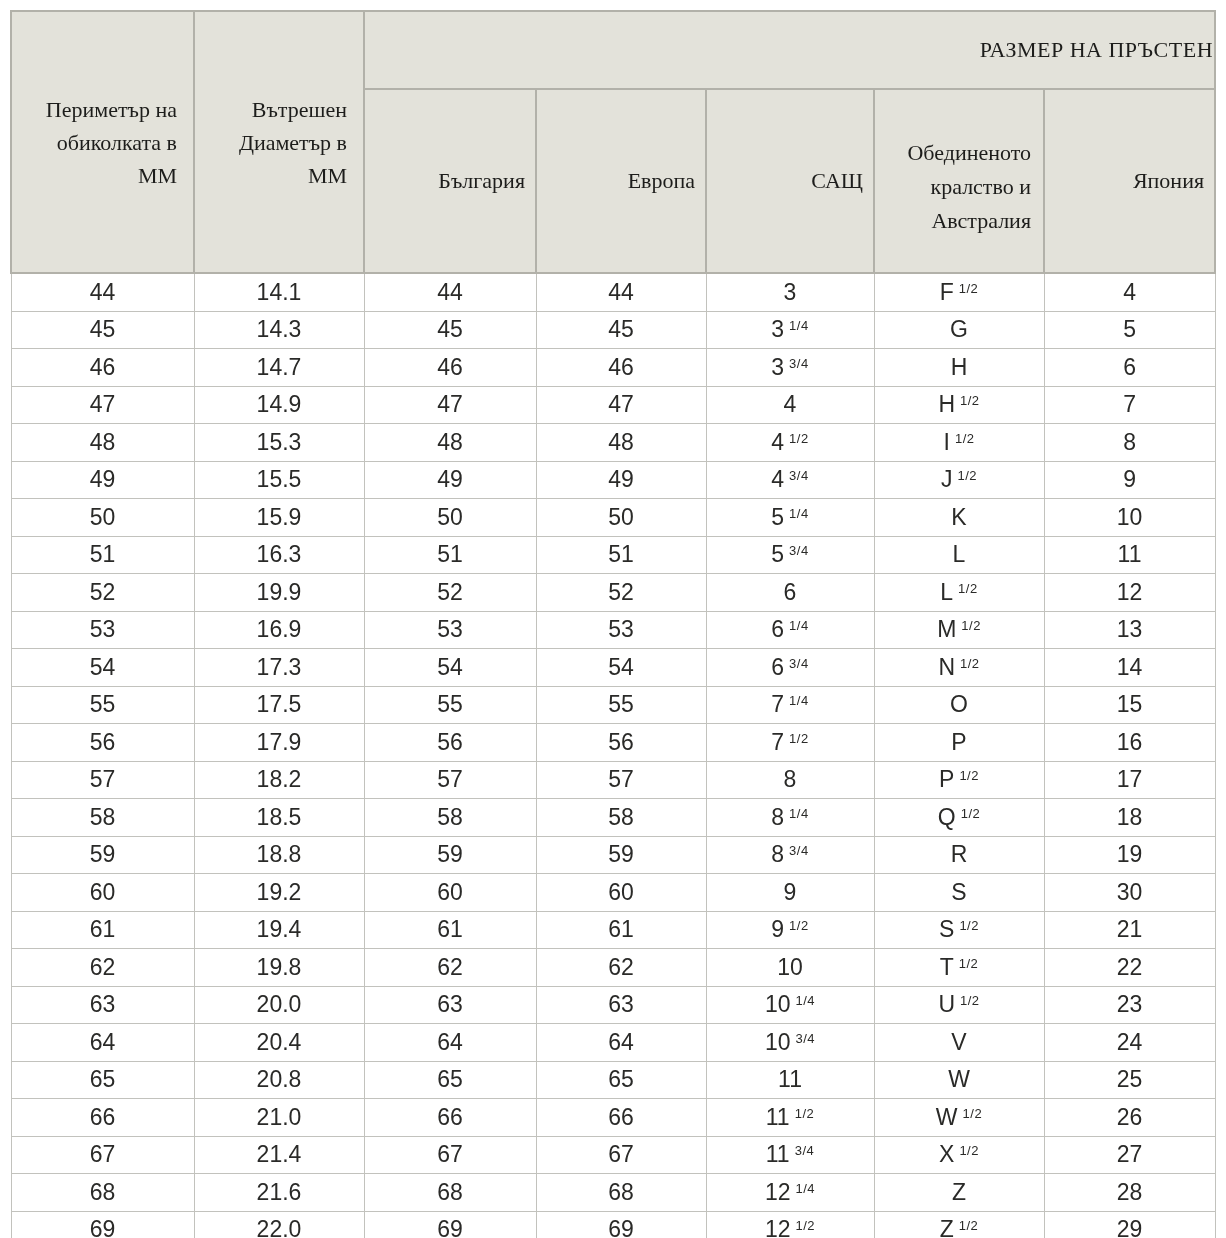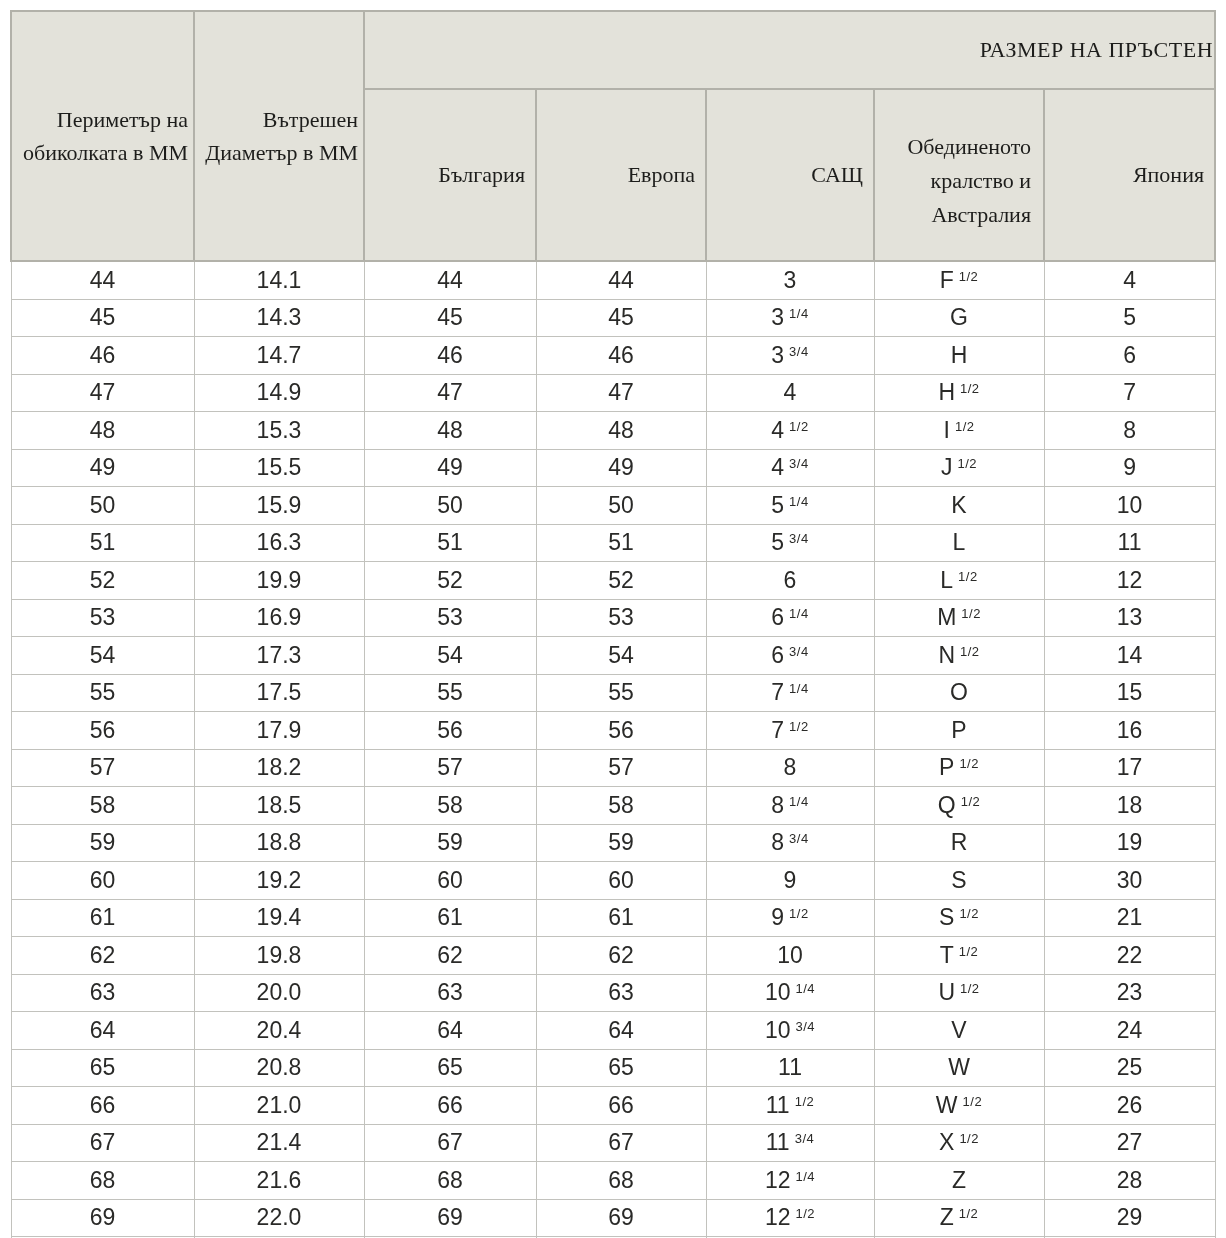--- a/index.html
+++ b/index.html
@@ -26,26 +26,26 @@
     vertical-align: middle;
   }
   .span-head {
     height: 74px;
     font-size: 22px;
     letter-spacing: 0.5px;
   }
   .rowspan-head {
     font-size: 22px;
     line-height: 1.5;
-    padding: 0 5px;
+    padding: 0 16px;
   }
   .sub-head {
     height: 158px;
     font-size: 22px;
-    padding: 0 10px;
+    padding: 12px 10px;
   }
   .uk-head {
     text-align: left;
     padding: 12px 12px 0 22px;
     line-height: 1.55;
   }
   .size-table td {
     background: #ffffff;
     border: 1.5px solid #c2c2bd;
     height: 34.5px;

